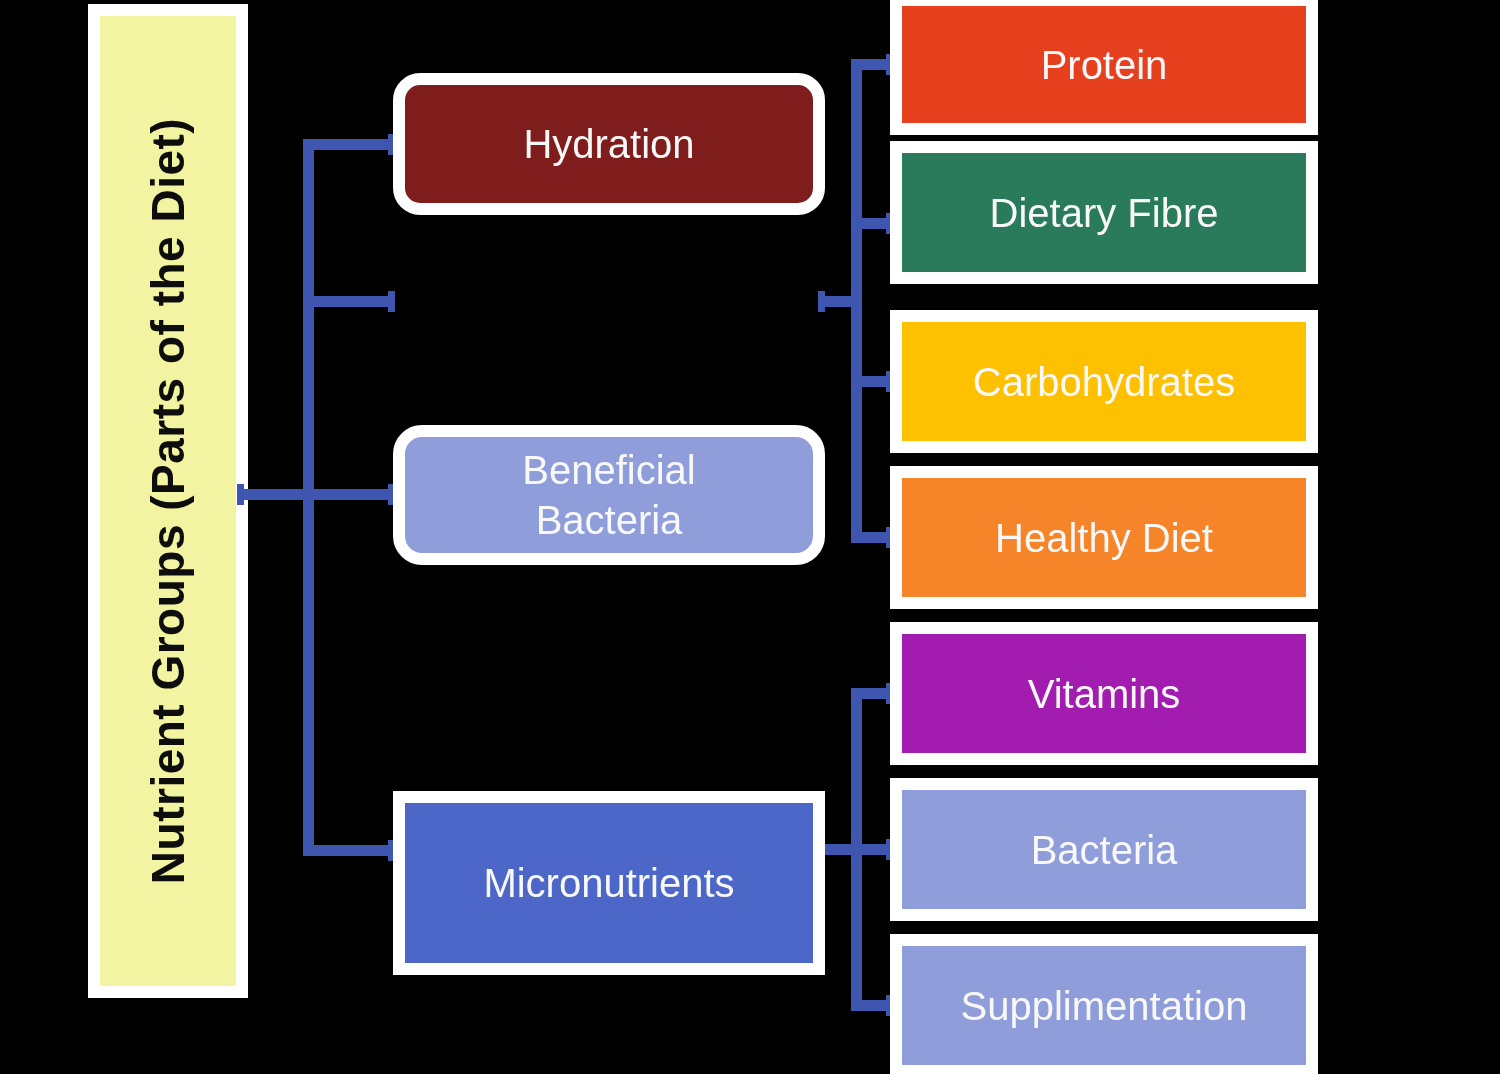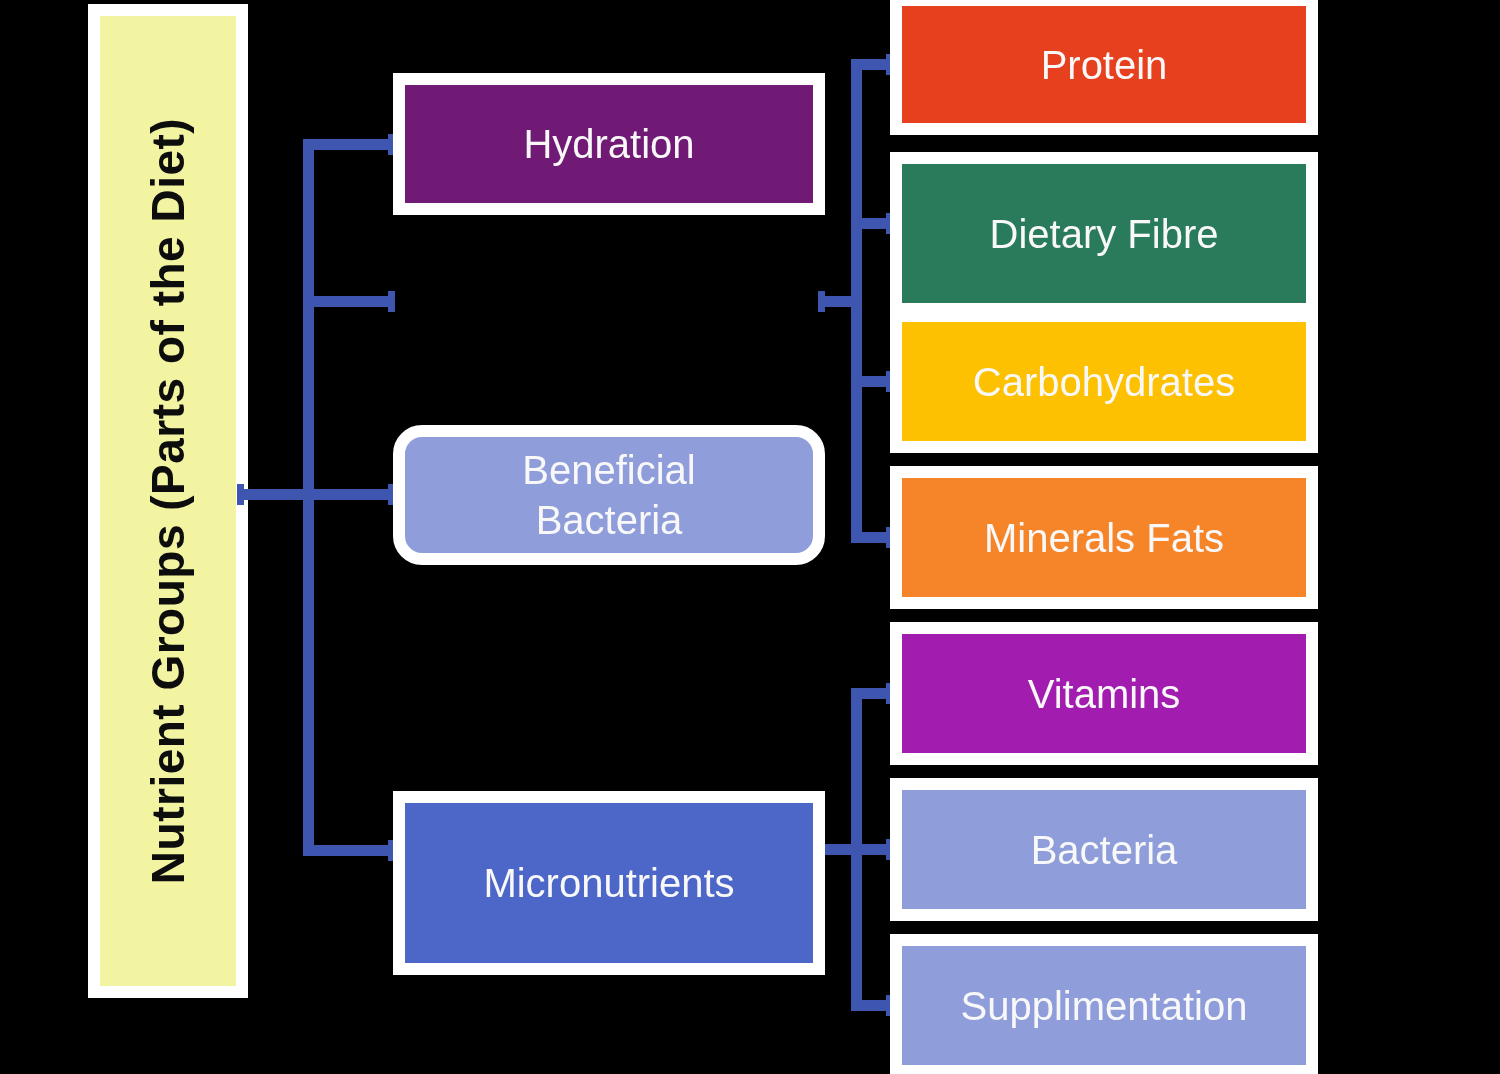--- a/index.html
+++ b/index.html
@@ -51,21 +51,21 @@
   .node span.wrap { max-width: 300px; }
 
   
   .pos-hydration            { left: 393px; top: 73px;  width: 432px; height: 142px; }
   .pos-macro-nutrients      { left: 393px; top: 232px; width: 432px; height: 140px; }
   .pos-beneficial-bacteria  { left: 393px; top: 425px; width: 432px; height: 140px; }
   .pos-micronutrients       { left: 393px; top: 779px; width: 432px; height: 184px; margin-top: 12px; }
 
   
   .pos-protein              { left: 890px; top: -6px;  width: 428px; height: 141px; }
-  .pos-dietary-fibre        { left: 890px; top: 152px; width: 428px; height: 163px; }
+  .pos-dietary-fibre        { left: 890px; top: 141px; width: 428px; height: 143px; }
   .pos-carbohydrates        { left: 890px; top: 310px; width: 428px; height: 143px; }
   .pos-healthy-fats         { left: 890px; top: 466px; width: 428px; height: 143px; }
   .pos-vitamins             { left: 890px; top: 622px; width: 428px; height: 143px; }
   .pos-minerals             { left: 890px; top: 778px; width: 428px; height: 143px; }
   .pos-supplimentation      { left: 890px; top: 934px; width: 428px; height: 143px; }
 
   
   .line {
     position: absolute;
     background: var(--connector, #3E56B0);
@@ -110,41 +110,41 @@
 
   <div class="line" style="left:851px; top:688px; width:11px; height:323px;"></div>
   <div class="line" style="left:851px; top:688px; width:42px; height:11px;"></div>
   <div class="cap" style="left:886px; top:683px;"></div>
   <div class="line" style="left:822px; top:844px; width:71px; height:11px;"></div>
   <div class="cap" style="left:818px; top:839px;"></div>
   <div class="cap" style="left:886px; top:839px;"></div>
   <div class="line" style="left:851px; top:1000px; width:42px; height:11px;"></div>
   <div class="cap" style="left:886px; top:995px;"></div>
 
-  <div class="node pos-hydration" style="background-color: #701a75;">
+  <div class="node pos-hydration" style="background-color: #7f1d1d; border-radius: 27px;">
     <span>Hydration</span>
   </div>
   <div class="node pos-beneficial-bacteria" style="background-color: rgb(143, 158, 219); border-radius: 29px;">
     <span class="wrap">Beneficial Bacteria</span>
   </div>
   <div class="node pos-micronutrients" style="background-color: rgb(76, 103, 200);">
     <span>Micronutrients</span>
   </div>
 
   <div class="node pos-protein" style="background-color: rgb(231, 64, 31);">
     <span>Protein</span>
   </div>
   <div class="node pos-dietary-fibre" style="background-color: rgb(42, 122, 92);">
     <span>Dietary Fibre</span>
   </div>
   <div class="node pos-carbohydrates" style="background-color: rgb(253, 193, 1);">
     <span>Carbohydrates</span>
   </div>
   <div class="node pos-healthy-fats" style="background-color: rgb(246, 133, 42);">
-    <span>Minerals Fats</span>
+    <span>Healthy Diet</span>
   </div>
   <div class="node pos-vitamins" style="background-color: #a21caf;">
     <span>Vitamins</span>
   </div>
   <div class="node pos-minerals" style="background-color: rgb(143, 158, 219);">
     <span>Bacteria</span>
   </div>
   <div class="node pos-supplimentation" style="background-color: rgb(143, 158, 219);">
     <span>Supplimentation</span>
   </div>

